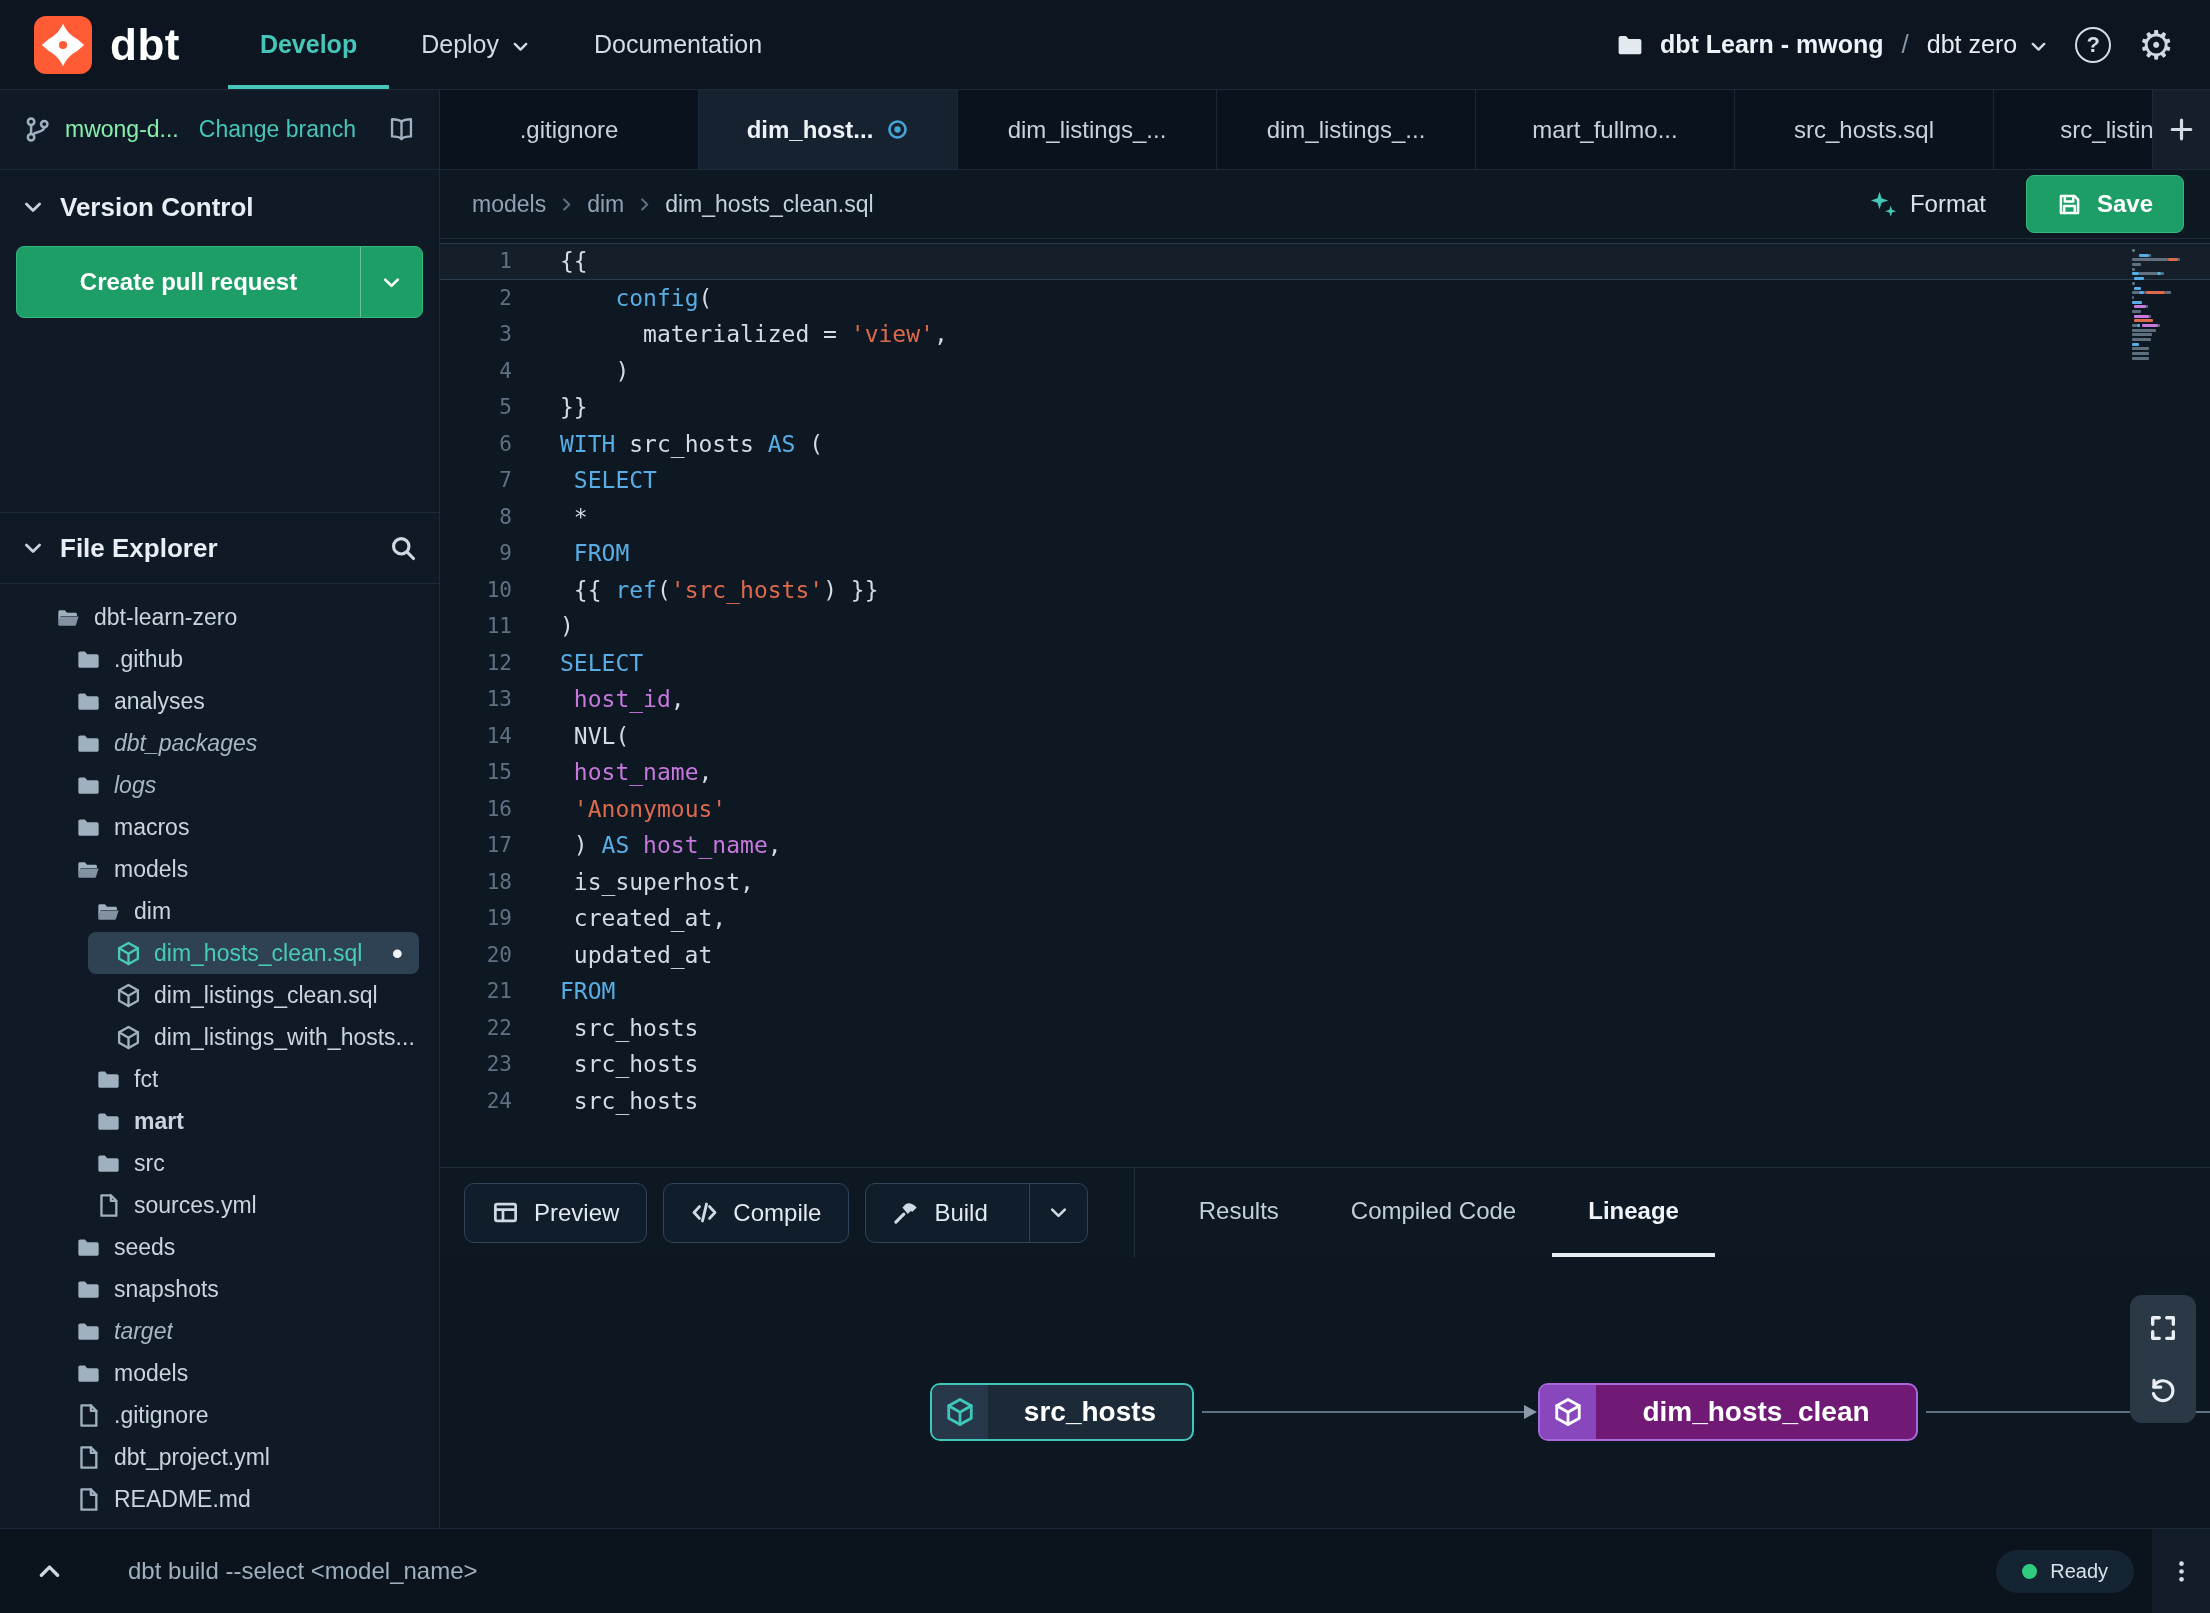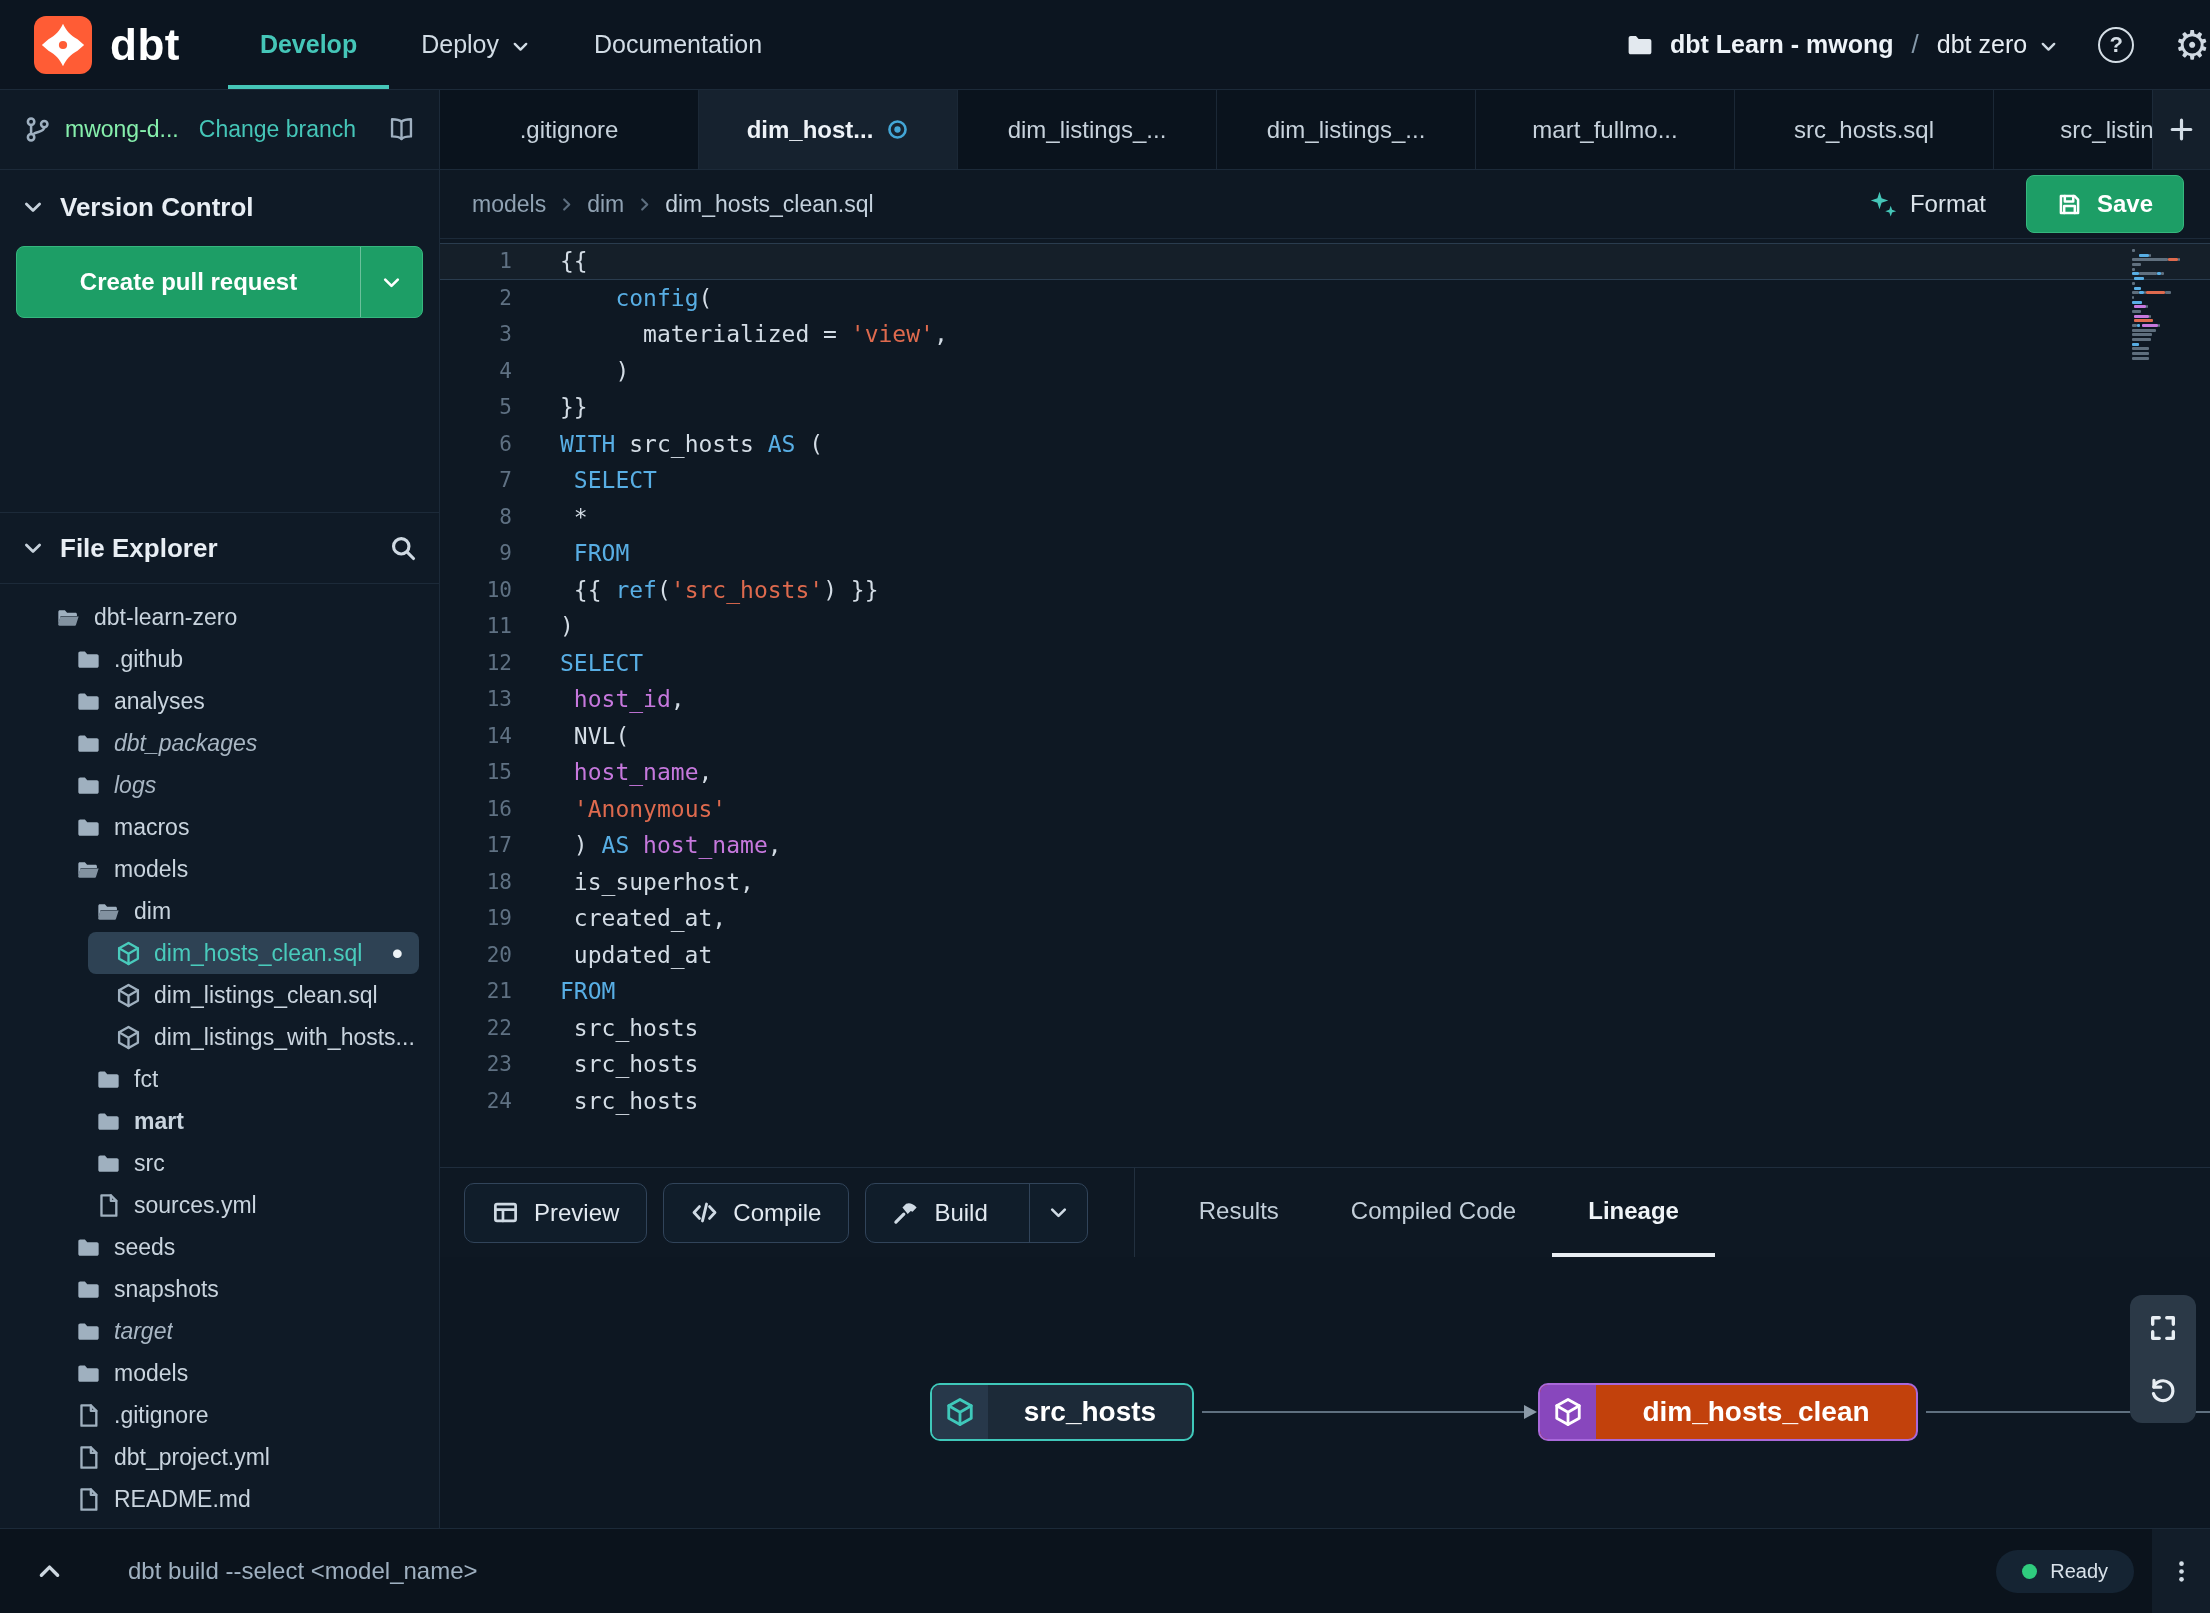--- a/index.html
+++ b/index.html
@@ -11,21 +11,21 @@
   
   .topnav{height:90px;background:#0c1520;display:flex;align-items:stretch;border-bottom:1px solid #1c2a39}
   .brand{display:flex;align-items:center;gap:18px;padding:0 48px 0 34px}
   .brand .logo{width:58px;height:58px}
   .brand-word{font-size:44px;font-weight:700;color:#fff;letter-spacing:.5px}
   .nav-items{display:flex;align-items:stretch}
   .nav-item{display:flex;align-items:center;gap:12px;padding:0 32px;font-size:25px;color:#d2dce5;
     cursor:pointer;border-bottom:4px solid transparent;border-top:4px solid transparent}
   .nav-item.active{color:#45c6b8;font-weight:600;border-bottom-color:#45c6b8}
   .nav-item .caret{width:19px;height:19px;margin-top:3px}
-  .nav-right{margin-left:auto;display:flex;align-items:center;gap:40px;}
+  .nav-right{margin-left:auto;display:flex;align-items:center;gap:27px;padding-right:36px}
   .proj{display:flex;align-items:center;gap:16px;font-size:25px}
   .proj .ic{width:28px;height:28px;color:#e3e9ef}
   .proj-name{font-weight:700;color:#eef3f8}
   .proj-sep{color:#8598a9;font-size:26px;padding:0 2px}
   .proj-env{color:#e7edf3;display:flex;gap:12px;align-items:center;cursor:pointer}
   .proj-env .caret{width:19px;height:19px;margin-top:3px;color:#cfd9e2}
   .qmark{width:36px;height:36px;border:2.6px solid #d4dde5;border-radius:50%;display:flex;align-items:center;
     justify-content:center;font-size:22px;font-weight:700;color:#d4dde5;cursor:pointer}
   .gear{font-size:40px;color:#d0d9e2;cursor:pointer;line-height:1}
 
@@ -119,21 +119,21 @@
   
   .lineage{height:271px;position:relative;background:#0d1722;overflow:hidden;flex:none}
   .lin-canvas{position:absolute;inset:0}
   .lnode{position:absolute;top:126px;height:58px;display:flex;align-items:stretch;border-radius:10px;overflow:hidden;cursor:pointer}
   .lnode .nicon{width:56px;display:flex;align-items:center;justify-content:center}
   .lnode .nicon .ic{width:30px;height:30px}
   .nlabel{flex:1;display:flex;align-items:center;justify-content:center;font-size:28px;font-weight:700;color:#fff;padding:0 18px;white-space:nowrap}
   .lnode.teal{background:#1c2a38;border:2px solid #3fc8ba}
   .lnode.teal .nicon{background:#27384a}
   .lnode.teal .nicon .ic{color:#3fc8ba}
-  .lnode.purple{background:#c2410c;border:2px solid #a968da}
+  .lnode.purple{background:#701a75;border:2px solid #a968da}
   .lnode.purple .nicon{background:#8847bd}
   .lnode.purple .nicon .ic{color:#fff}
   .n1{left:490px;width:264px}
   .n2{left:1098px;width:380px}
   .ledge{position:absolute;top:154px;height:2px;background:#5f7080}
   .ledge::after{content:"";position:absolute;right:-13px;top:-6.5px;border-left:13px solid #8b9aa8;
     border-top:7px solid transparent;border-bottom:7px solid transparent}
   .e1{left:762px;width:322px}
   .e2{left:1486px;width:324px}
   .lin-tools{position:absolute;right:14px;top:38px;background:#2b3947;border-radius:12px;padding:5px;display:flex;

